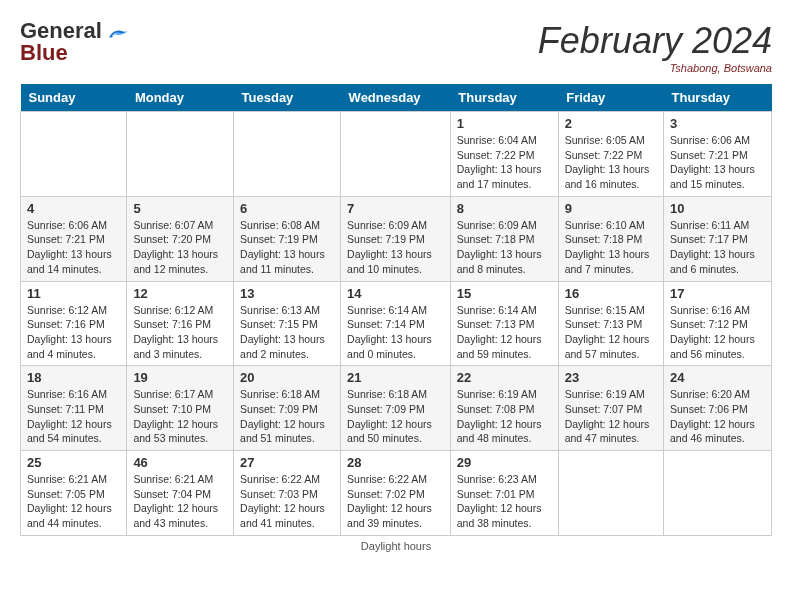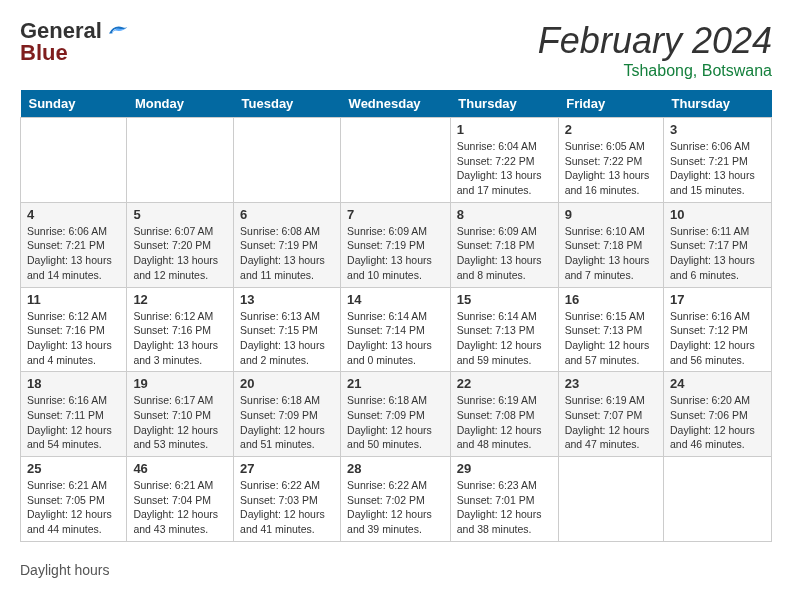--- a/index.html
+++ b/index.html
@@ -36,22 +36,23 @@
     .title-section {
       text-align: right;
     }
     .month-title {
       font-size: 36px;
       color: #333;
       font-weight: normal;
       font-style: italic;
     }
     .location-title {
-      font-size: 16px;
-      color: #15803d;
+      font-size: 11px;
+      color: #7f1d1d;
+      font-style: italic;
     }
     .calendar-table {
       width: 100%;
       border-collapse: collapse;
       font-size: 11px;
     }
     .calendar-table th {
       background-color: #0369a1;
       color: #fff;
       text-align: left;
@@ -82,27 +83,28 @@
     }
     .day-info {
       font-size: 10.5px;
       color: #333;
       line-height: 1.4;
     }
     .empty-cell {
       background: #f9f9f9;
     }
     .footer-note {
-      margin-top: 20px;
-      font-size: 14px;
+      margin-top: 4px;
+      font-size: 11px;
       color: #555;
+      text-align: center;
     }
     .logo-row {
       display: flex;
-      align-items: flex-start;
+      align-items: flex-end;
     }
   </style>
 </head>
 <body>
 
 <div>
   <div class="header-section">
     <div class="logo">
       <div class="logo-row">
         <span class="logo-text logo-general">General</span>

